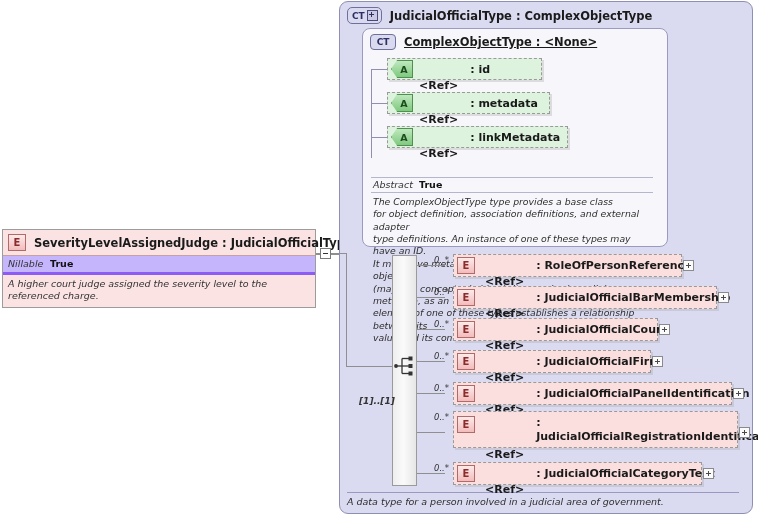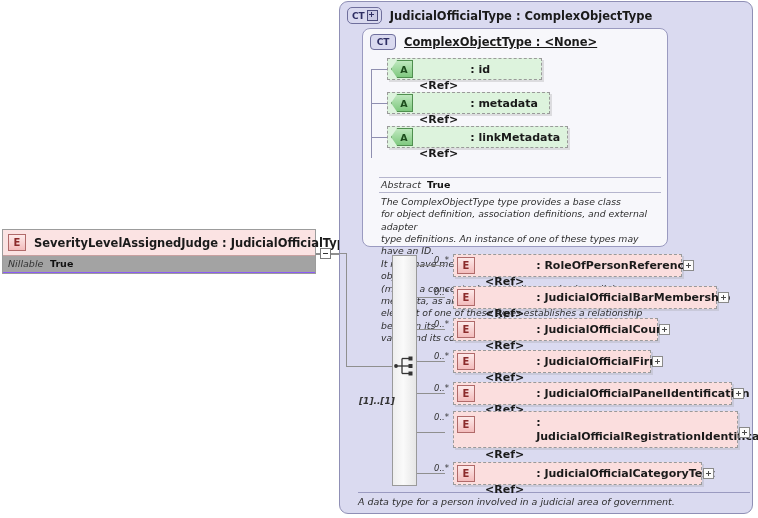--- a/index.html
+++ b/index.html
@@ -101,22 +101,22 @@
   #left-element-box .title {
     font-size: 11.5px;
     font-weight: bold;
     color: #1a1a1a;
     white-space: nowrap;
   }
   #left-element-box .proprow {
     display: flex;
     align-items: flex-start;
     padding: 2px 6px 3px 5px;
-    border-bottom: 1px solid #8b5cf6;
-    background: #a3a3a3;
+    border-bottom: 3px solid #8b5cf6;
+    background: #c4b5fd;
   }
   #left-element-box .proprow .k {
     font-style: italic;
     font-size: 9.5px;
     color: #333;
     width: 42px;
   }
   #left-element-box .proprow .v {
     font-size: 9.5px;
     font-weight: bold;
@@ -256,21 +256,21 @@
 
   
   .tree-line {
     position: absolute;
     background: #8f8fb0;
   }
 
   
   #abstract-block {
     position: absolute;
-    left: 16px;
+    left: 8px;
     top: 148px;
     width: 282px;
   }
   #abstract-block .row {
     display: flex;
     align-items: baseline;
     border-top: 1px solid #b5b5cd;
     border-bottom: 1px solid #b5b5cd;
     padding: 1px 0 2px 2px;
   }
@@ -394,35 +394,35 @@
   #panel-footer {
     position: absolute;
     left: 7px;
     bottom: 6px;
     width: 392px;
     border-top: 1px solid #9a9ac0;
     padding-top: 3px;
     font-style: italic;
     font-size: 9.5px;
     color: #2e2e2e;
-    margin-left: 11px;
   }
 </style>
 </head>
 <body>
 
 <div id="left-element-box">
   <div class="hdr">
     <span class="e-badge">E</span>
     <span class="title">SeverityLevelAssignedJudge  : JudicialOfficialType</span>
   </div>
   <div class="proprow">
     <span class="k">Nillable</span>
     <span class="v">True</span>
   </div>
+  <div class="desc">A higher court judge assigned the severity level to the referenced charge.</div>
 </div>
 
 <div id="left-connector"></div>
 <div id="left-collapse-box"></div>
 
 <div id="type-panel">
 
   <div class="panel-hdr">
     <span class="ct-plus-badge">
       <span class="t">CT</span>

